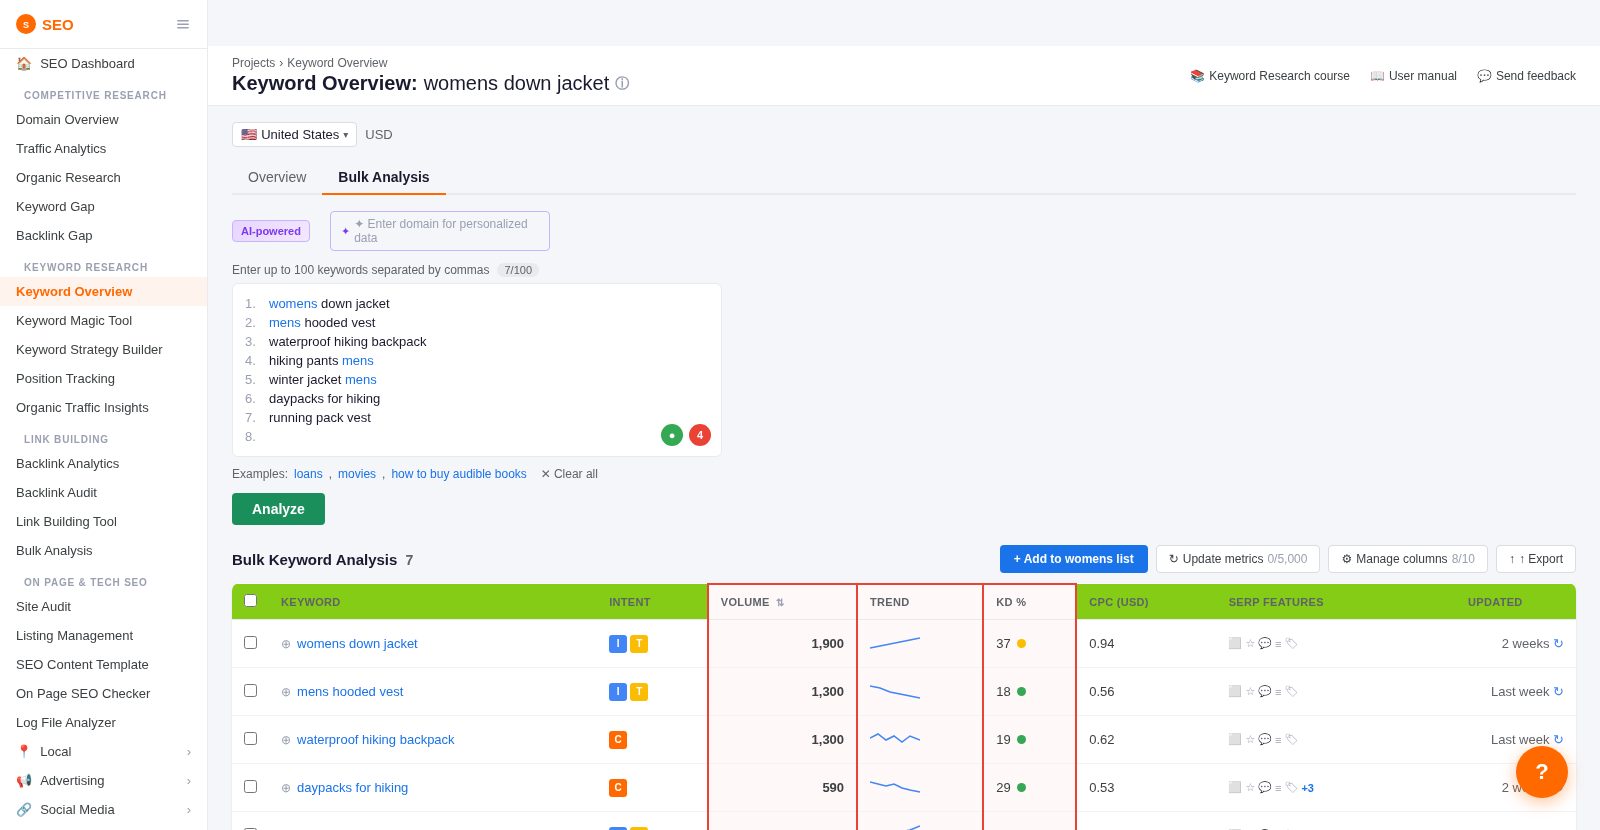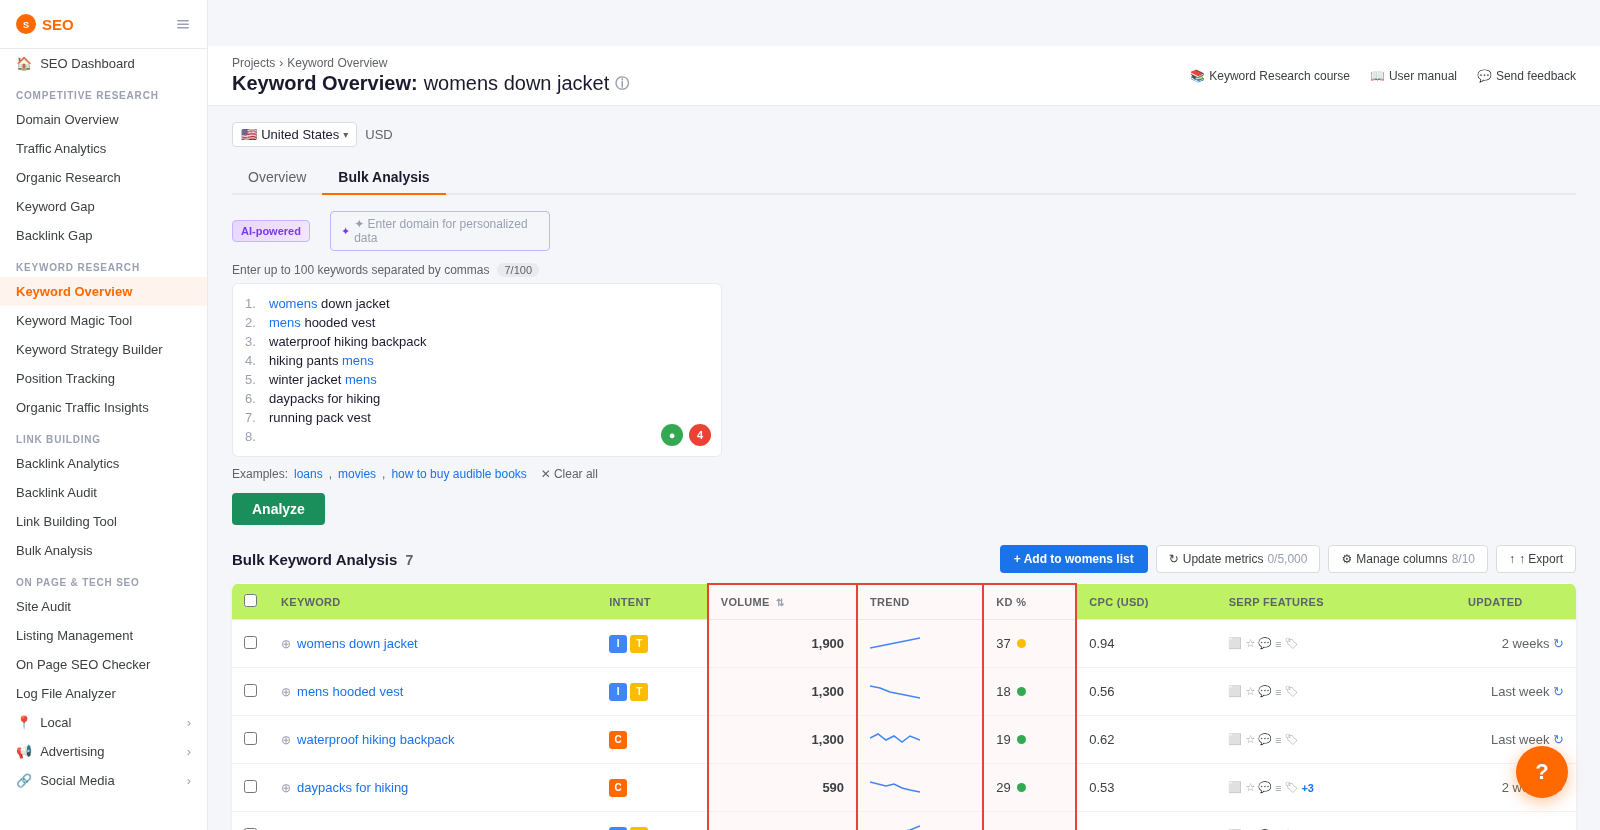--- a/index.html
+++ b/index.html
@@ -21,21 +21,21 @@
       align-items: center;
       justify-content: space-between;
       padding: 14px 16px;
       border-bottom: 1px solid #e8eaed;
     }
     .sidebar-logo {
       display: flex; align-items: center; gap: 6px; font-weight: 700; font-size: 15px; color: #ff6900;
     }
     .sidebar-section-label {
       font-size: 10px; font-weight: 700; color: #9aa0b1; text-transform: uppercase; letter-spacing: 0.8px;
-      padding: 12px 16px 4px;
+      padding: 12px 24px 4px;
     }
     .sidebar-item {
       display: flex; align-items: center; gap: 8px;
       padding: 7px 16px;
       cursor: pointer;
       color: #3c4043;
       font-size: 13px;
       border-radius: 0;
       transition: background 0.15s;
     }
@@ -236,21 +236,21 @@
     
     .data-table {
       width: 100%;
       border-collapse: collapse;
       background: #fff;
       border-radius: 8px;
       overflow: hidden;
       box-shadow: 0 1px 3px rgba(0,0,0,0.08);
     }
     .data-table th {
-      background: #bef264;
+      background: #84cc16;
       font-size: 11px;
       font-weight: 600;
       color: #5f6368;
       text-transform: uppercase;
       letter-spacing: 0.3px;
       padding: 10px 12px;
       text-align: left;
       border-bottom: 1px solid #e8eaed;
       white-space: nowrap;
     }
@@ -441,20 +441,23 @@
   <div class="sidebar-item">
       <span>Bulk Analysis</span>
     </div>
 
   <div class="sidebar-section-label">ON PAGE &amp; TECH SEO</div>
   <div class="sidebar-item">
       <span>Site Audit</span>
     </div>
   <div class="sidebar-item">
       <span>Listing Management</span>
+    </div>
+  <div class="sidebar-item">
+      <span>SEO Content Template</span>
     </div>
   <div class="sidebar-item">
       <span>On Page SEO Checker</span>
     </div>
   <div class="sidebar-item">
       <span>Log File Analyzer</span>
     </div>
 
   <div class="sidebar-item section-parent">
     <span style="display:flex;align-items:center;gap:8px">

